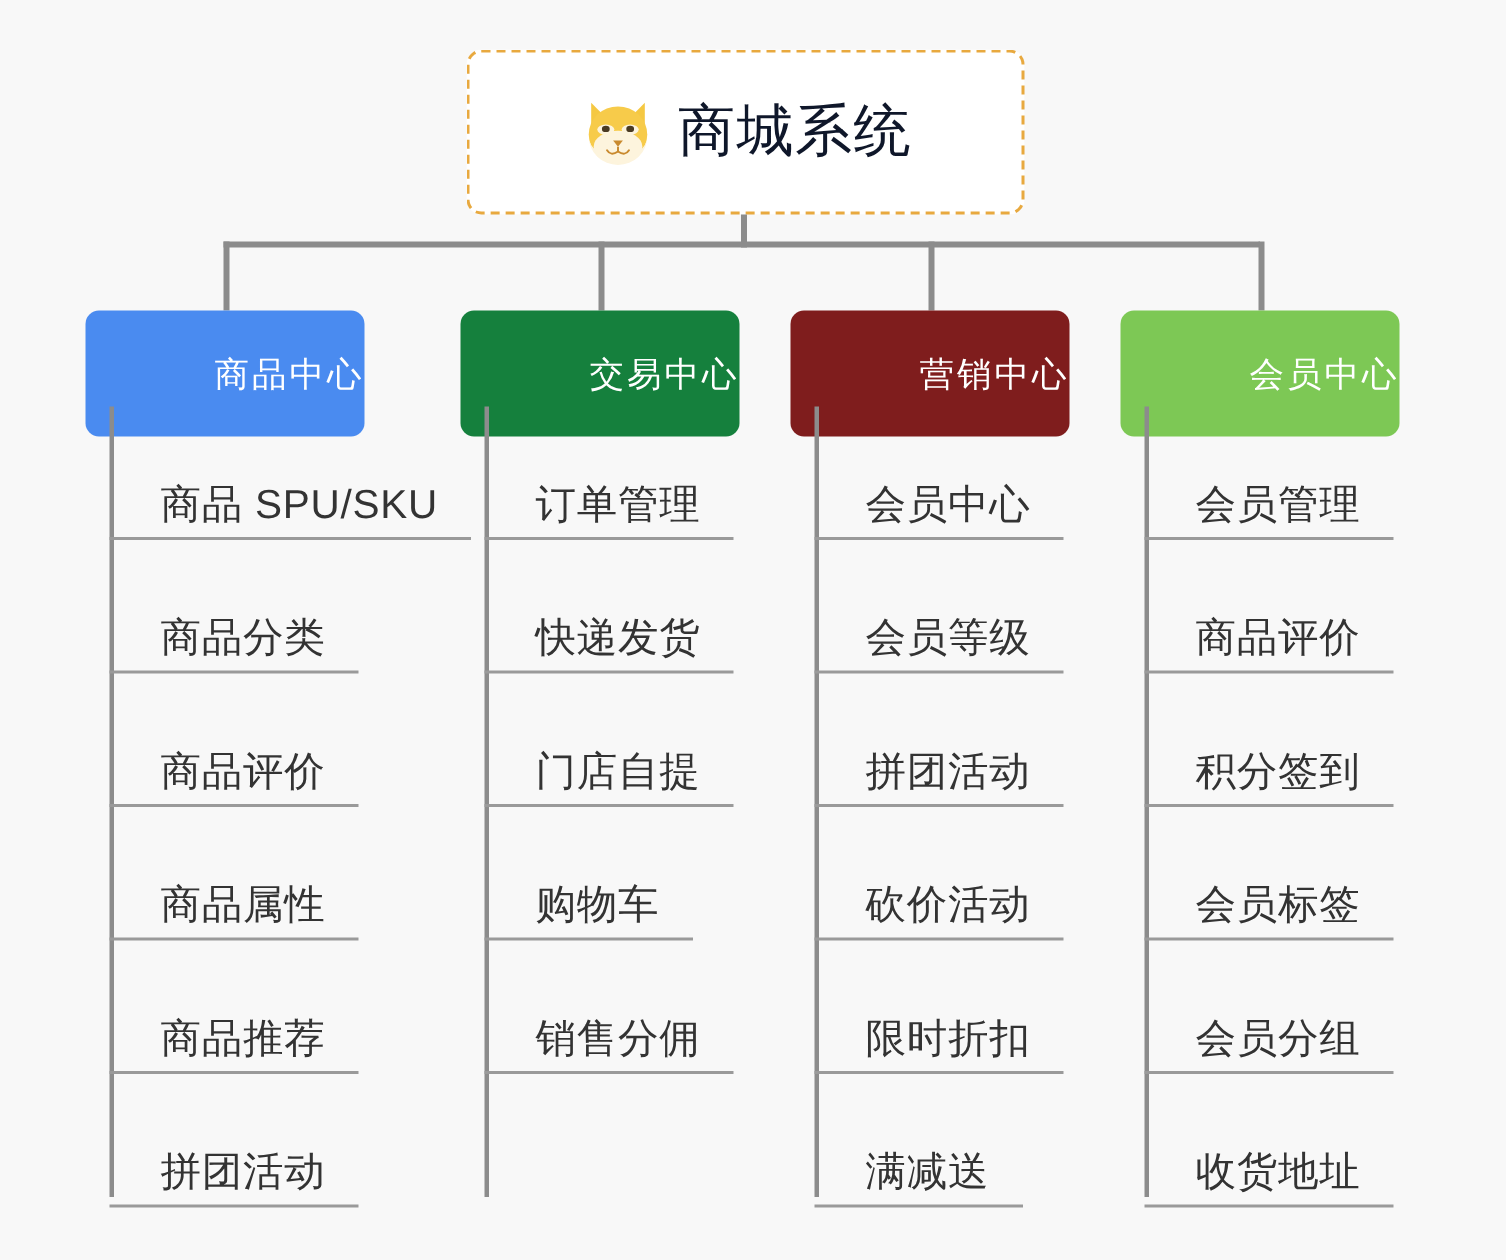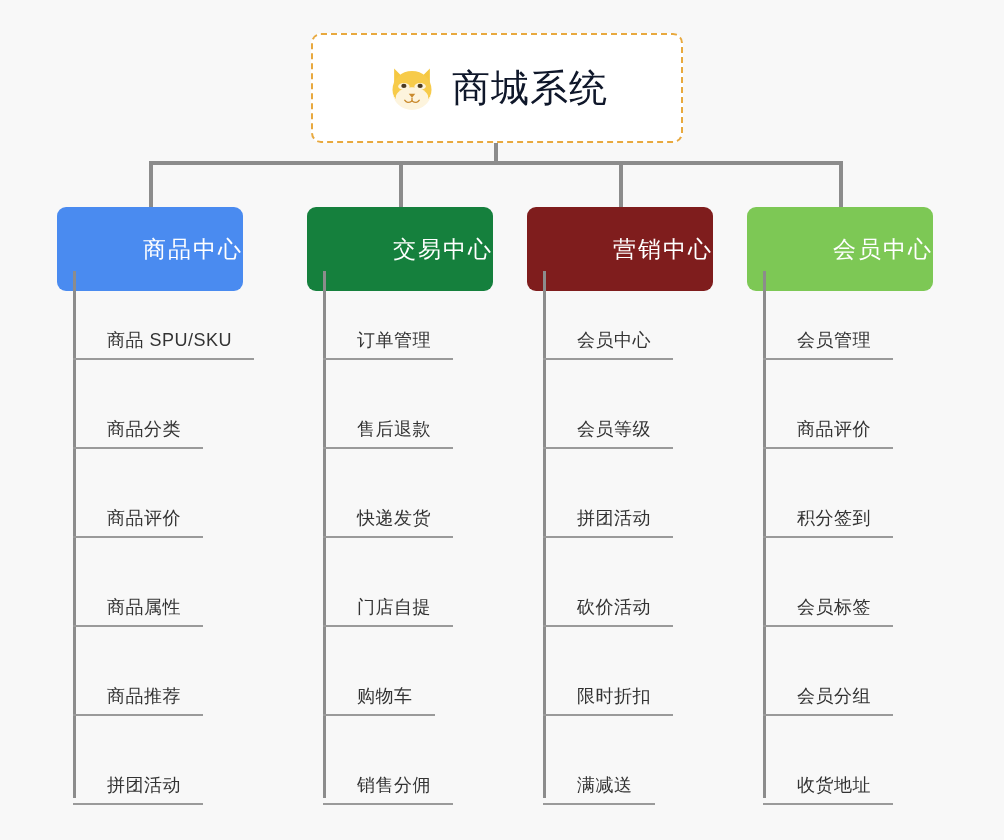--- a/index.html
+++ b/index.html
@@ -112,21 +112,21 @@
   }
 
   .leaf-inner {
     display: inline-block;
     border-bottom: 2px solid #9a9a9a;
     padding: 0 22px 6px 34px;
     white-space: nowrap;
   }
 
   .leaf-label {
-    font-size: 18px;
+    font-size: 27px;
     color: #333333;
     line-height: 1.2;
     letter-spacing: 0.5px;
   }
 </style>
 </head>
 <body>
 
 <div class="canvas" style="background: rgb(248, 248, 248);">
 
@@ -188,23 +188,20 @@
   <div class="column c1">
     <div class="cat-header" style="background-color: #15803d;">
       <span>交易中心</span>
     </div>
     <div class="spine" style="background-color: rgb(140, 140, 140);"></div>
     <div class="leaf-list">
       <div class="leaf">
           <span class="leaf-inner"><span class="leaf-label">订单管理</span></span>
         </div>
       <div class="leaf">
-          <span class="leaf-inner"><span class="leaf-label">售后退款</span></span>
-        </div>
-      <div class="leaf">
           <span class="leaf-inner"><span class="leaf-label">快递发货</span></span>
         </div>
       <div class="leaf">
           <span class="leaf-inner"><span class="leaf-label">门店自提</span></span>
         </div>
       <div class="leaf">
           <span class="leaf-inner"><span class="leaf-label">购物车</span></span>
         </div>
       <div class="leaf">
           <span class="leaf-inner"><span class="leaf-label">销售分佣</span></span>

